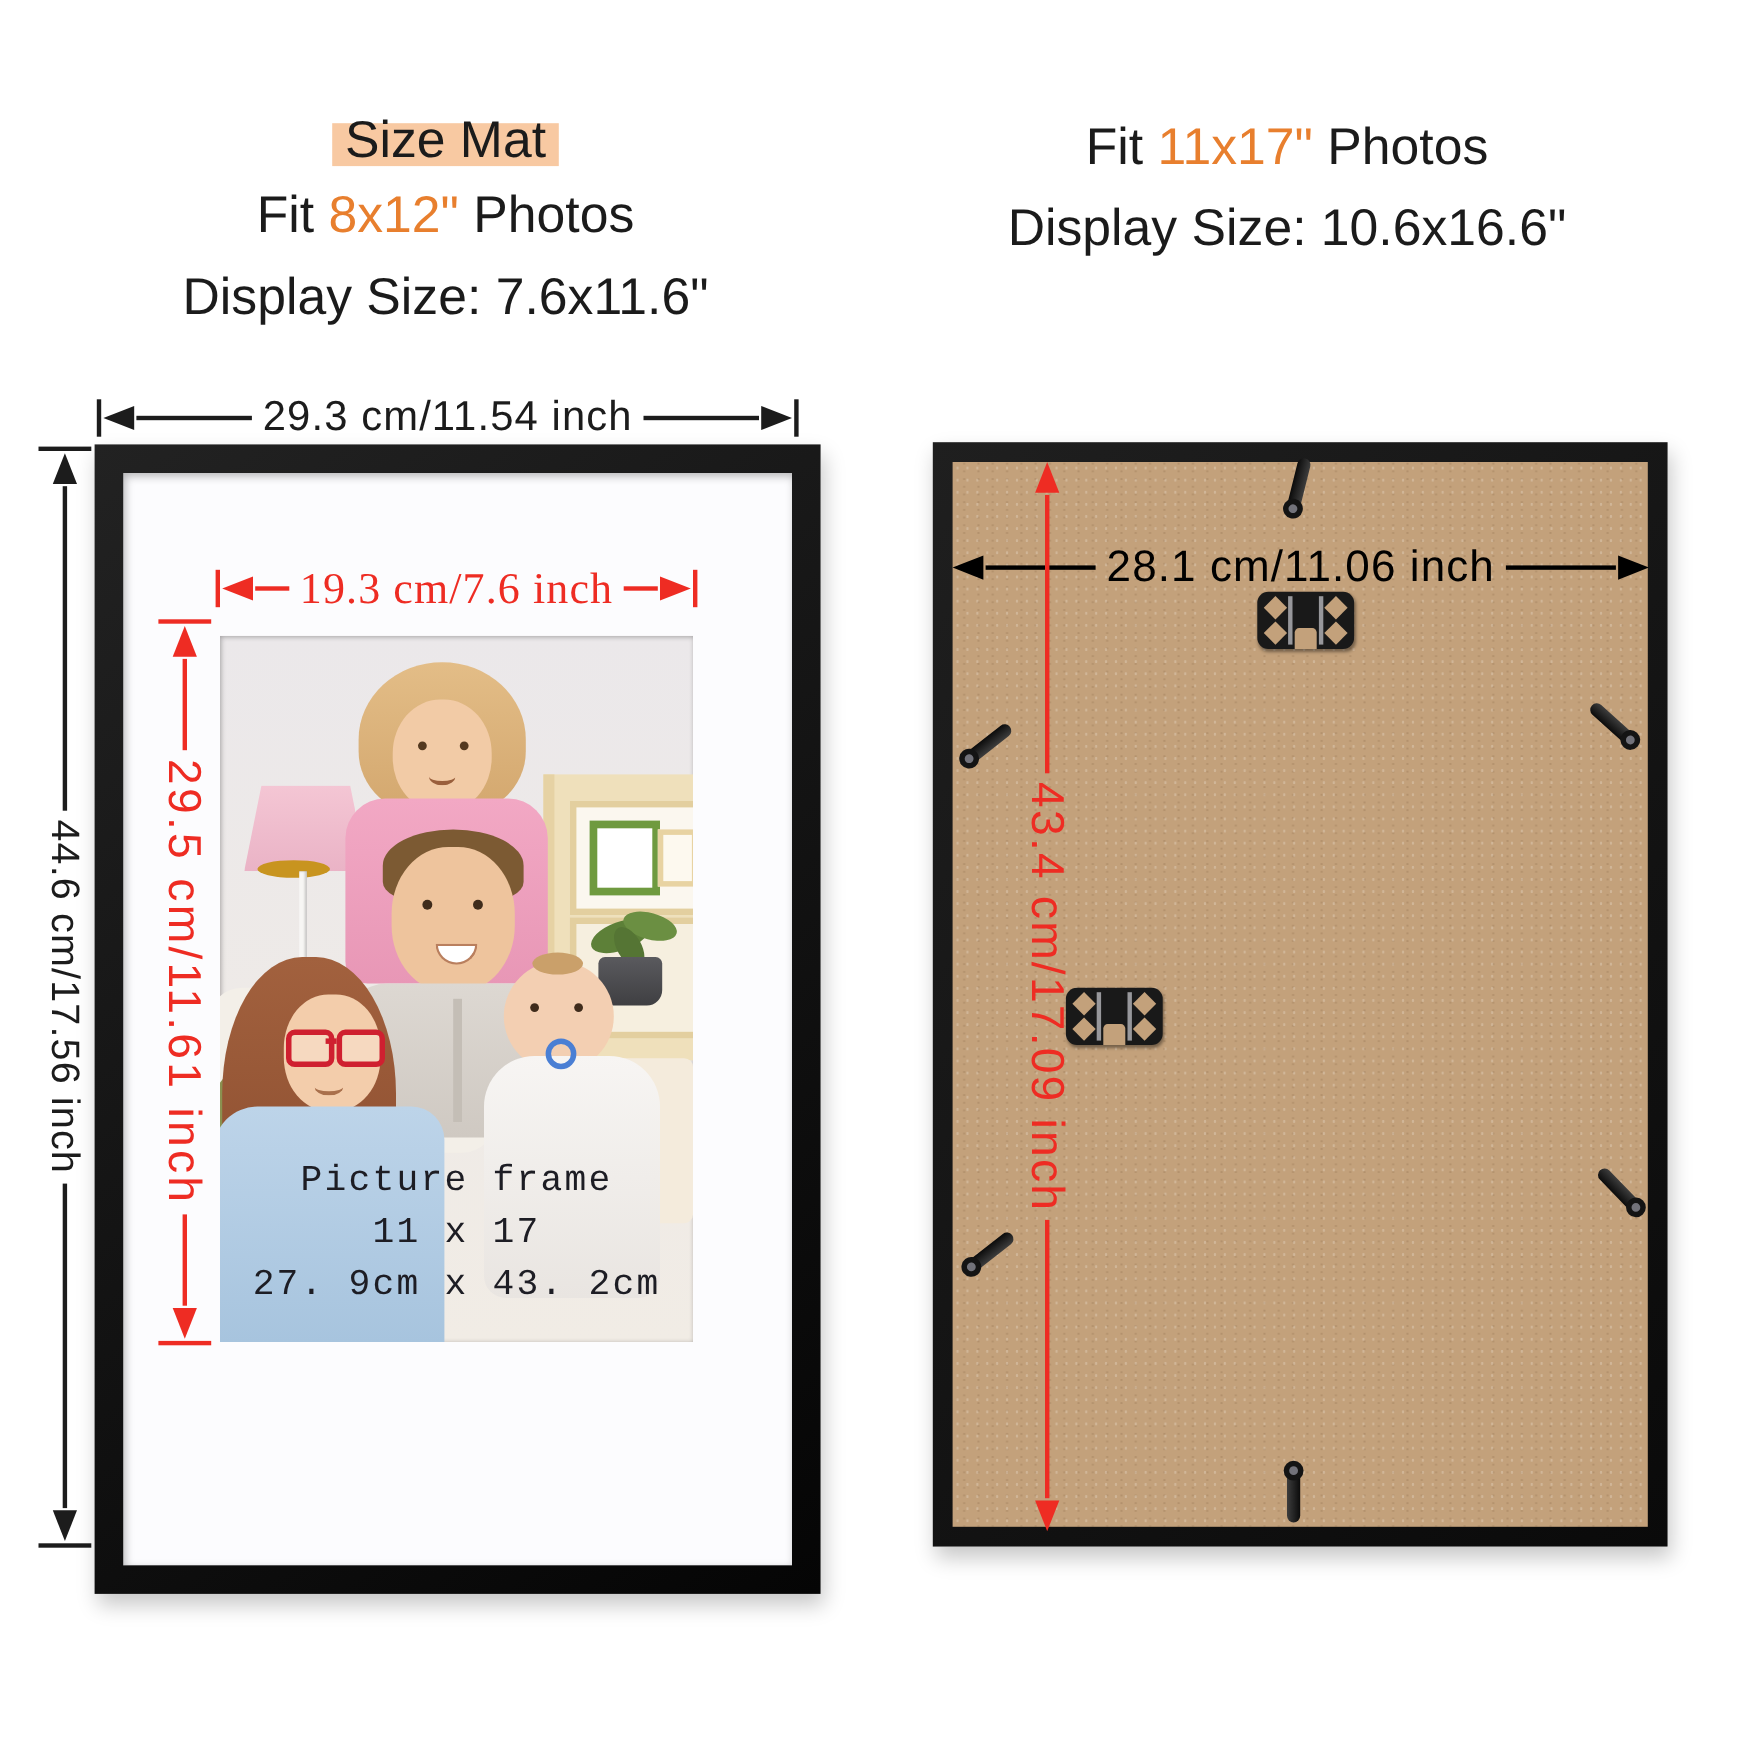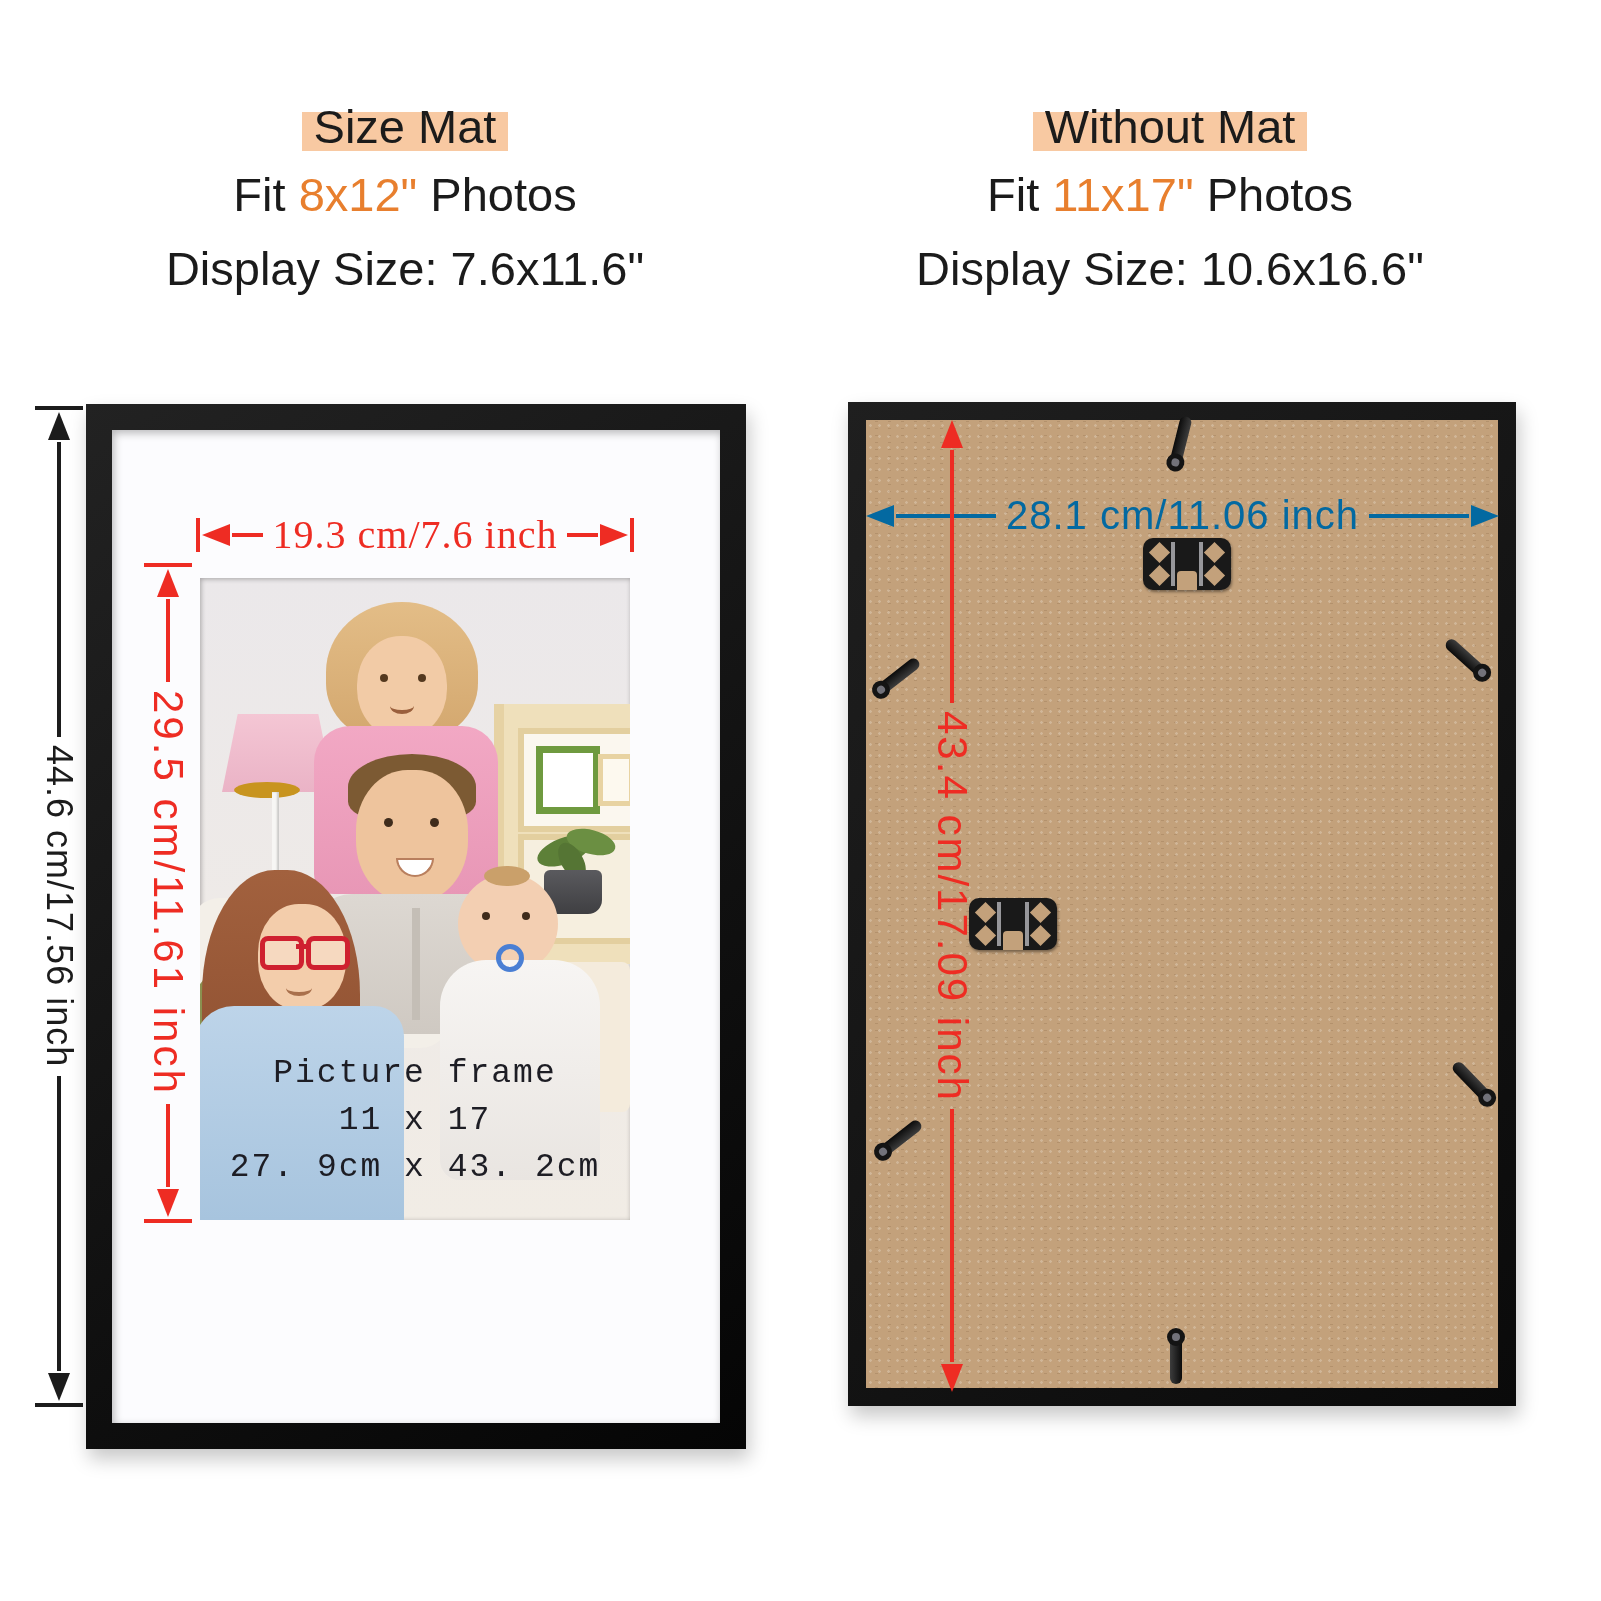--- a/index.html
+++ b/index.html
@@ -32,21 +32,21 @@
   .tickh{height:4px;width:48px;background:currentColor;flex:0 0 auto;}
   .ah-u{width:0;height:0;border-left:11px solid transparent;border-right:11px solid transparent;
         border-bottom:28px solid currentColor;flex:0 0 auto;}
   .ah-d{width:0;height:0;border-left:11px solid transparent;border-right:11px solid transparent;
         border-top:28px solid currentColor;flex:0 0 auto;}
 
   #dim-left-outer-w{left:88px;top:358px;width:638px;color:#1c1c1c;font-size:38px;letter-spacing:1px;}
   #dim-left-outer-h{left:34px;top:406px;height:1001px;width:50px;color:#1c1c1c;font-size:36px;letter-spacing:1px;}
   #dim-left-open-w{left:196px;top:511px;width:438px;color:#ee2c23;font-size:40px;letter-spacing:1px;font-family:Liberation Serif, serif;}
   #dim-left-open-h{left:144px;top:563px;height:660px;width:48px;color:#ee2c23;font-size:42px;letter-spacing:3px;}
-  #dim-right-w{left:866px;top:493px;width:633px;color:#0369a1;font-size:40px;letter-spacing:1px;}
+  #dim-right-w{left:866px;top:493px;width:633px;color:#000000;font-size:40px;letter-spacing:1px;}
   #dim-right-h{left:930px;top:420px;height:972px;width:44px;color:#ee2c23;font-size:42px;letter-spacing:2px;}
 
   
   #frame-left{position:absolute;left:86px;top:404px;width:660px;height:1045px;box-sizing:border-box;
               padding:26px;background:linear-gradient(145deg,#222222,#050505);
               box-shadow:3px 10px 18px rgba(0,0,0,.22);}
   #frame-left .mat{width:100%;height:100%;background:#fcfcfe;position:relative;
                    box-shadow:inset 2px 3px 8px rgba(0,0,0,.28);}
   #photo{position:absolute;left:88px;top:148px;width:430px;height:642px;overflow:hidden;
          background:linear-gradient(#ebe8ea,#f1ece5);box-shadow:inset 1px 1px 5px rgba(0,0,0,.3);}
@@ -89,29 +89,37 @@
     <h2 class="ph-title"><span class="hl">Size Mat</span></h2>
     <div class="ph-fit">
       <span>Fit</span>
       <span class="accent">8x12"</span>
       <span>Photos</span>
     </div>
     <div class="ph-display">Display Size: 7.6x11.6"</div>
   </div>
 
   <div class="panel-header" id="header-right">
-    <h2 class="ph-title"><span class="hl">Without Mat</span></h2>
     <div class="ph-fit">
       <span>Fit</span>
       <span class="accent">11x17"</span>
       <span>Photos</span>
     </div>
     <div class="ph-display">Display Size: 10.6x16.6"</div>
   </div>
 
+  <div class="hdim" id="dim-left-outer-w">
+    <span class="tickv"></span>
+    <span class="ah-l"></span>
+    <span class="seg"></span>
+    <span class="lbl">29.3 cm/11.54 inch</span>
+    <span class="seg"></span>
+    <span class="ah-r"></span>
+    <span class="tickv"></span>
+  </div>
 
   <div class="vdim" id="dim-left-outer-h">
     <span class="tickh"></span>
     <span class="ah-u"></span>
     <span class="seg"></span>
     <span class="lbl">44.6 cm/17.56 inch</span>
     <span class="seg"></span>
     <span class="ah-d"></span>
     <span class="tickh"></span>
   </div>

